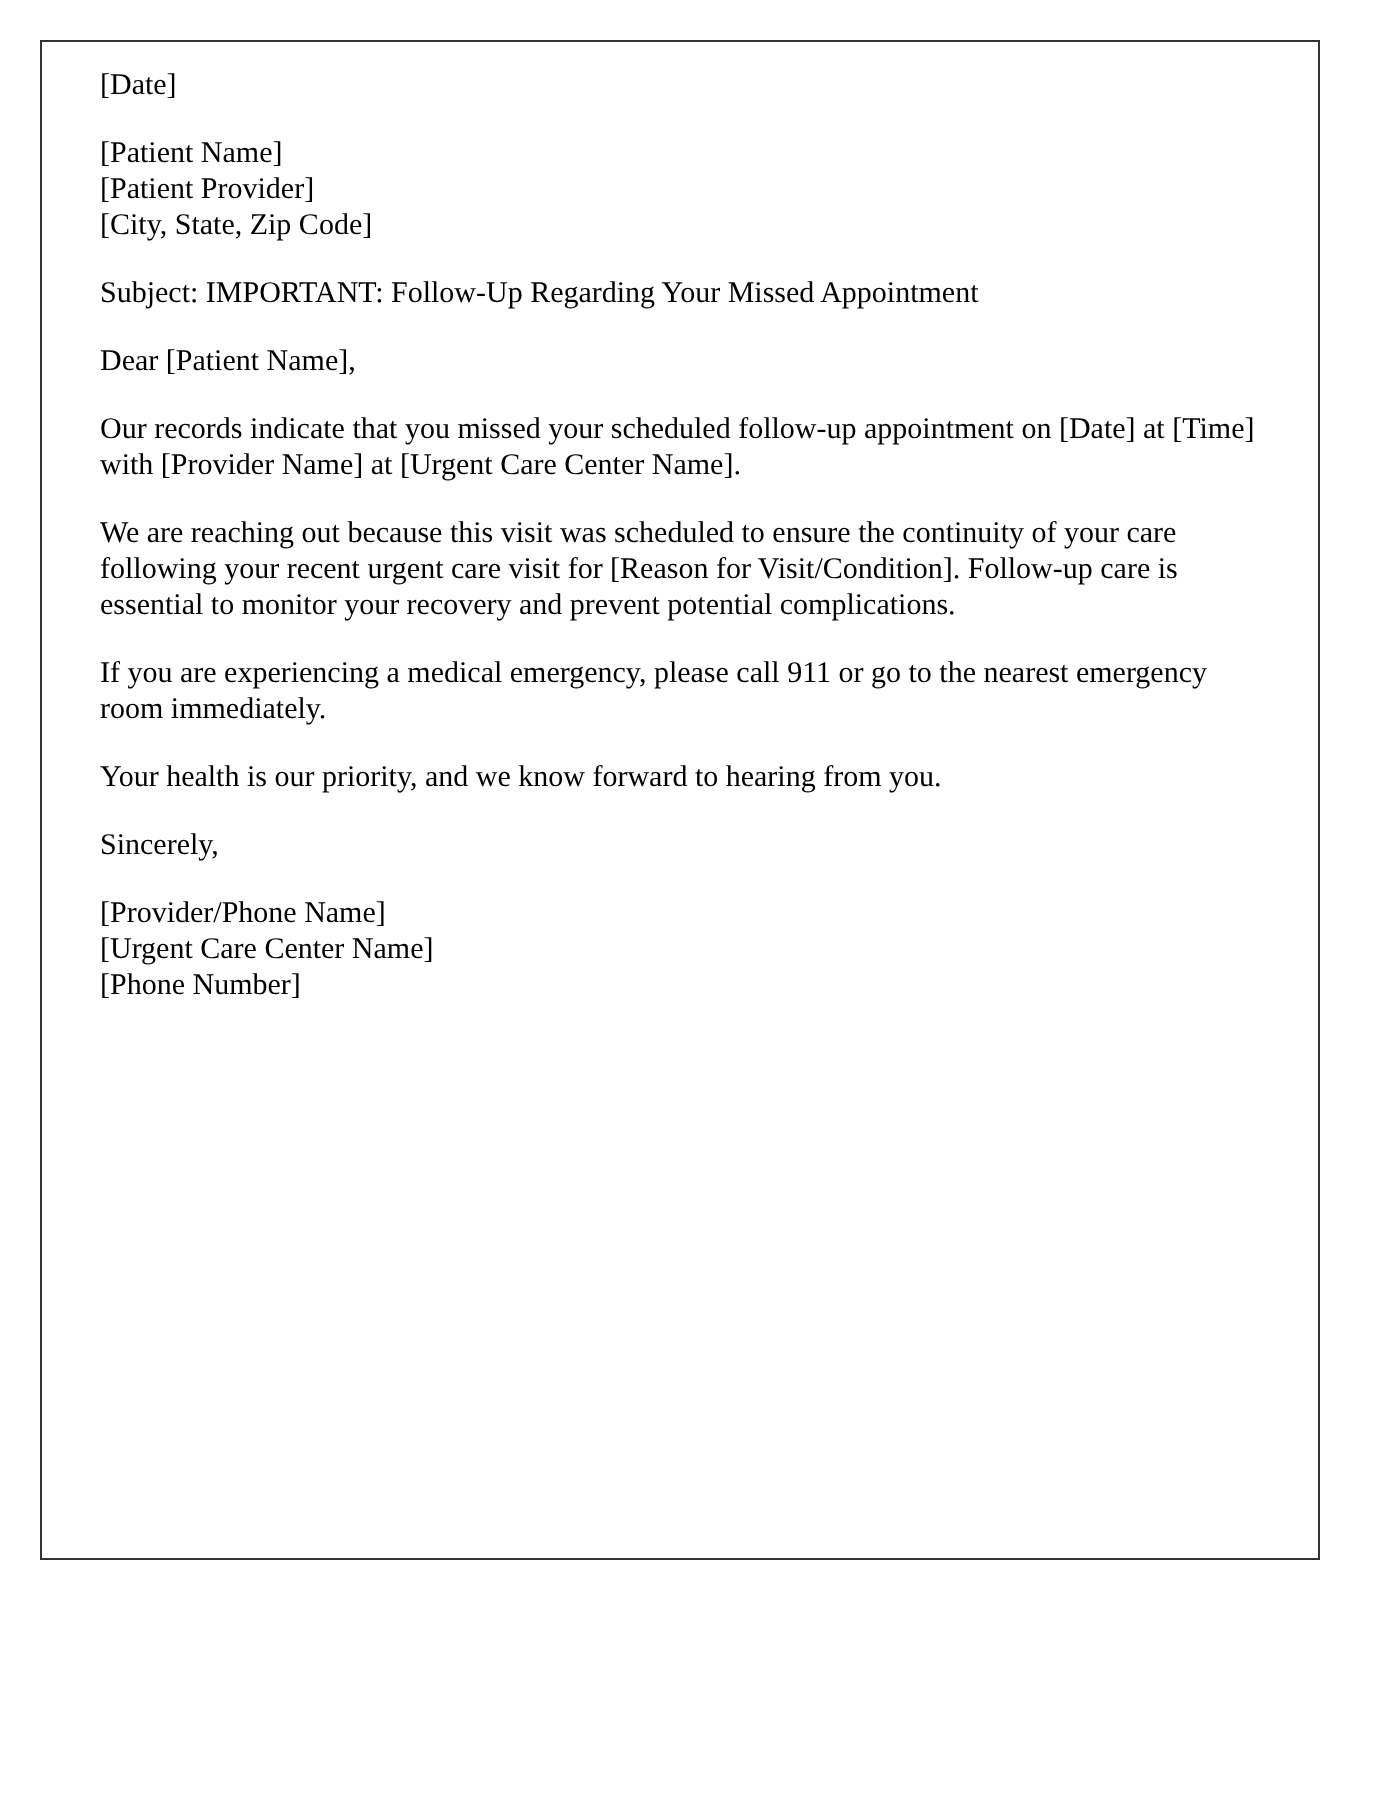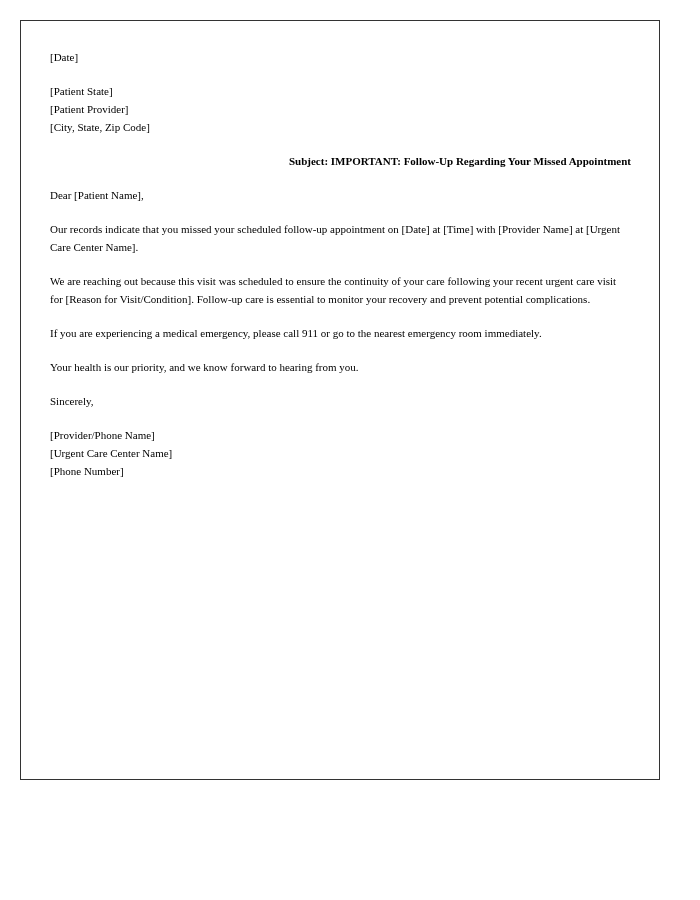--- a/index.html
+++ b/index.html
@@ -15,48 +15,47 @@
       color: #000000;
     }
     .letter {
       position: absolute;
       left: 20px;
       top: 20px;
       width: 640px;
       height: 760px;
       border: 1px solid #333333;
       box-sizing: border-box;
-      padding: 27px 28px 20px 29px;
-      font-size: 11px;
+      padding: 13px 28px 20px 29px;
+      font-size: 15px;
       line-height: 18px;
     }
     .block {
       margin: 0 0 16px 0;
     }
     .line {
       display: block;
     }
     .subject {
-      font-weight: bold;
-      text-align: right;
+      font-weight: normal;
     }
     p {
       margin: 0 0 16px 0;
     }
   </style>
 </head>
 <body>
 
 <div class="letter">
   <div class="block">
     <span class="line">[Date]</span>
   </div>
 
   <div class="block">
-    <span class="line">[Patient State]</span>
+    <span class="line">[Patient Name]</span>
     <span class="line">[Patient Provider]</span>
     <span class="line">[City, State, Zip Code]</span>
   </div>
 
   <p class="subject">Subject: IMPORTANT: Follow-Up Regarding Your Missed Appointment</p>
 
   <p>Dear [Patient Name],</p>
 
   <p>Our records indicate that you missed your scheduled follow-up appointment on [Date] at [Time] with [Provider Name] at [Urgent Care Center Name].</p>
   <p>We are reaching out because this visit was scheduled to ensure the continuity of your care following your recent urgent care visit for [Reason for Visit/Condition]. Follow-up care is essential to monitor your recovery and prevent potential complications.</p>

